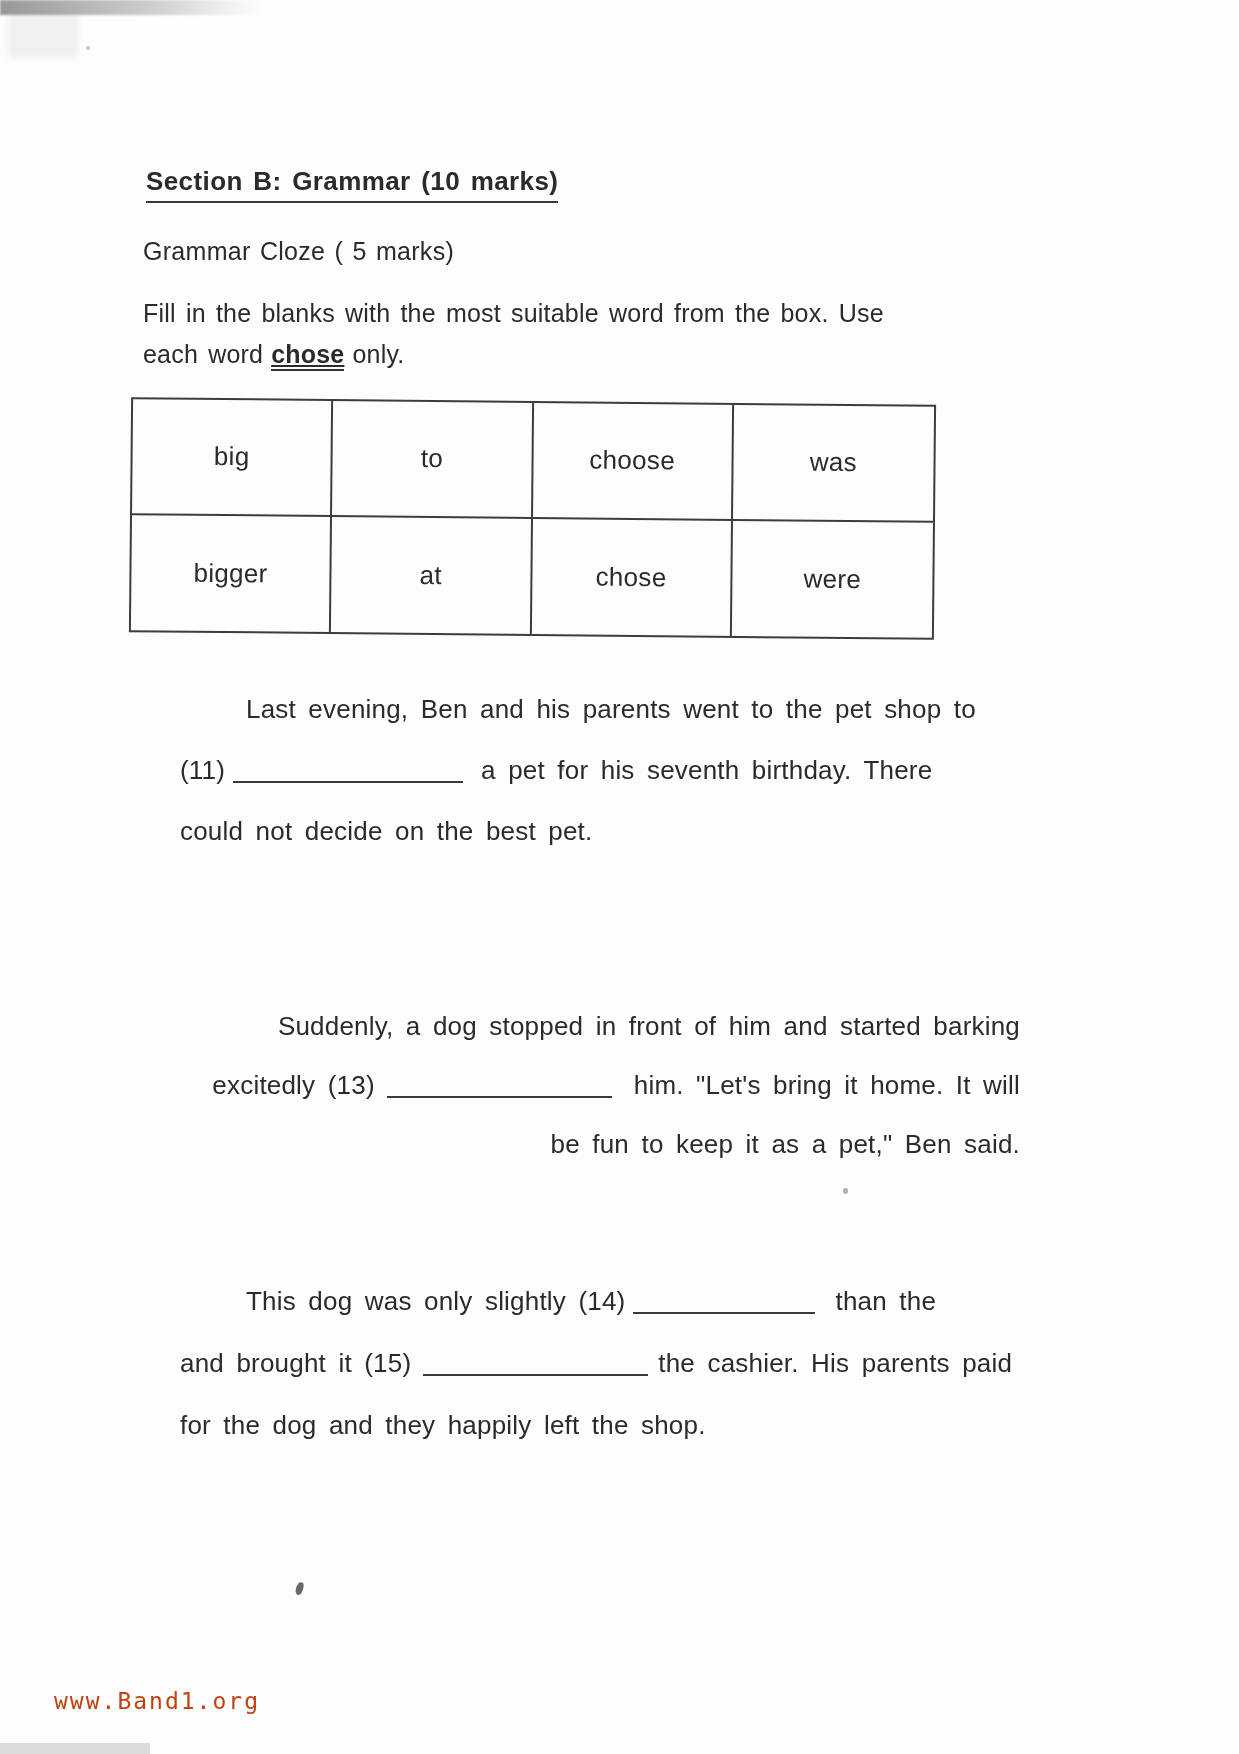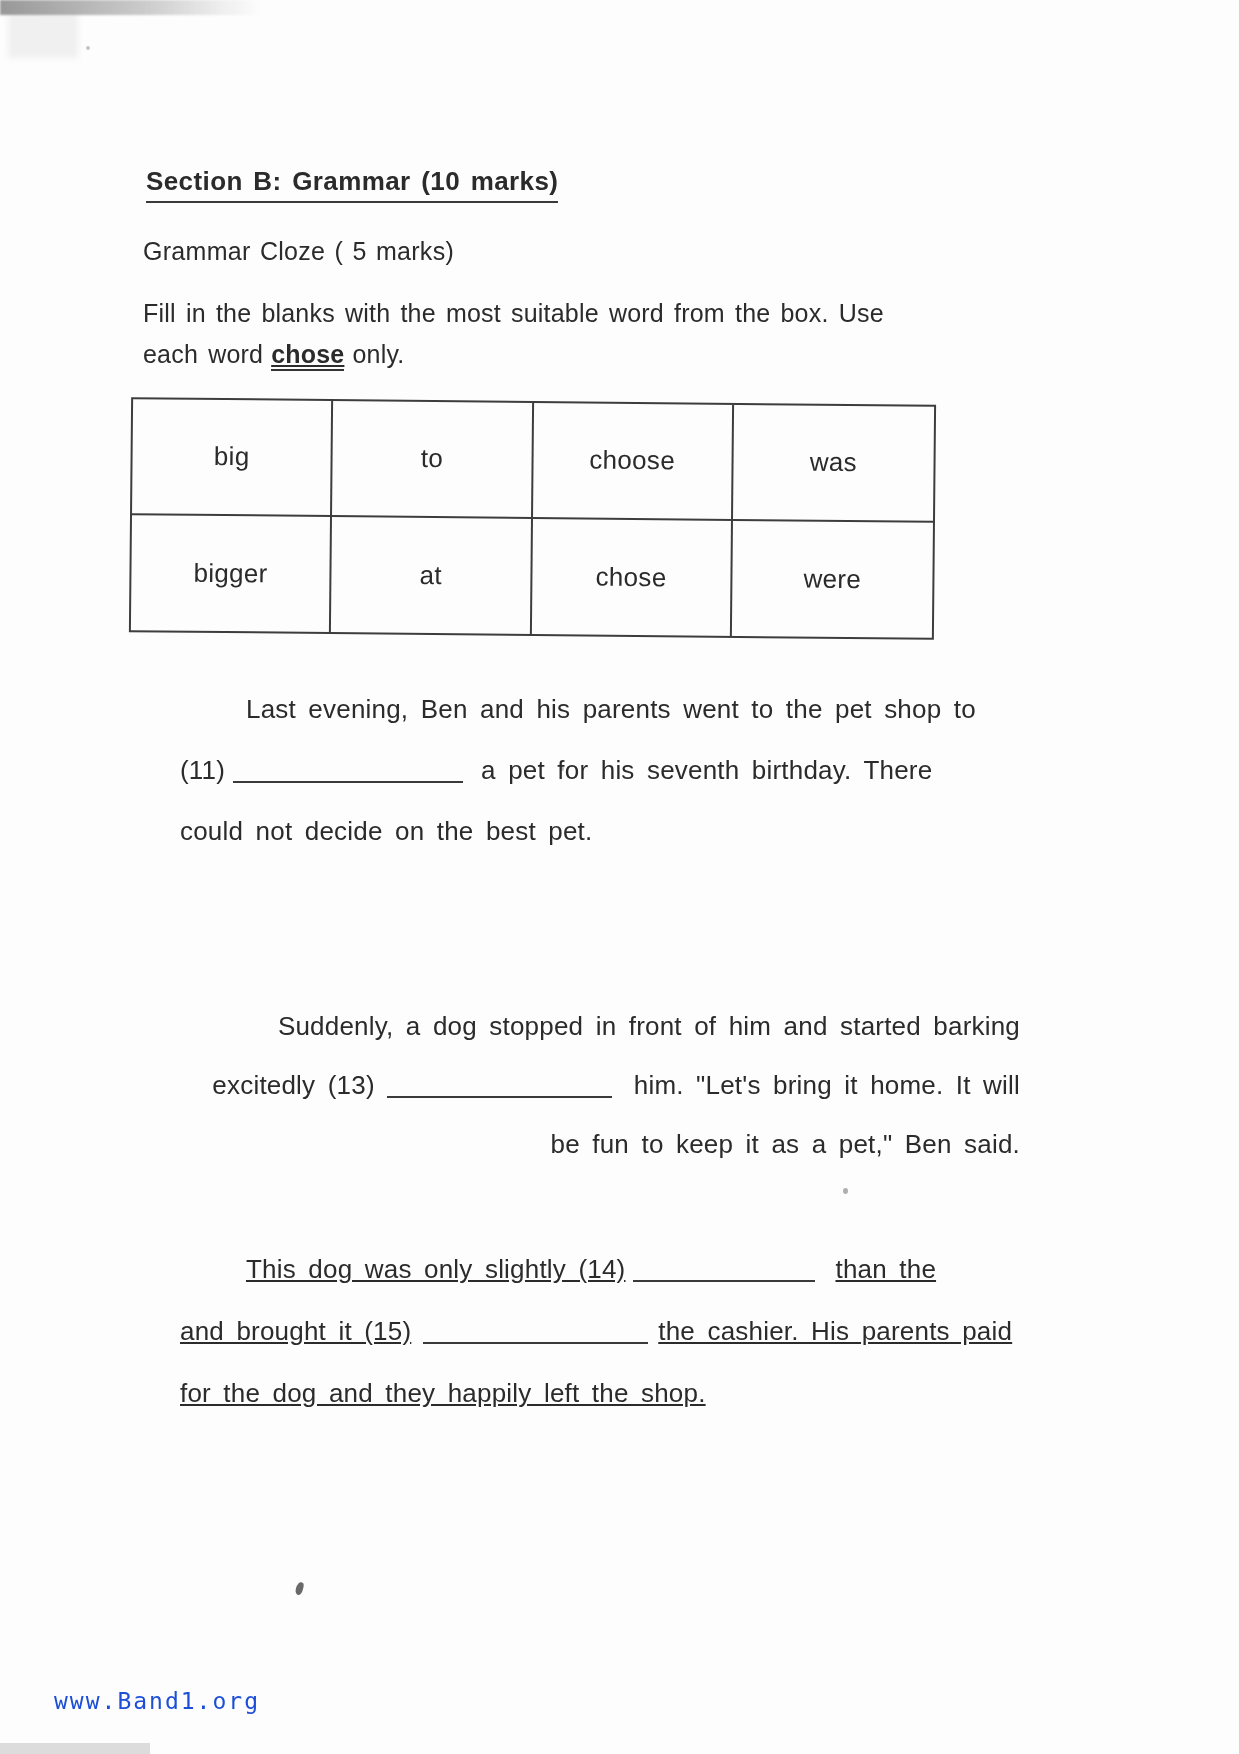--- a/index.html
+++ b/index.html
@@ -48,33 +48,33 @@
   }
   .wordbox .cell:nth-child(4n){border-right:none;}
   .wordbox .cell:nth-child(n+5){border-bottom:none;}
   
   .para{position:absolute;left:140px;width:840px;font-size:26px;letter-spacing:.2px;word-spacing:5px;margin-left:40px;}
   .para .line{white-space:nowrap;}
   .para1{top:679px;}
   .para1 .line{line-height:61px;height:61px;}
   .para2{top:997px;}
   .para2 .line{line-height:59px;height:59px;text-align:right;}
-  .para3{top:1238px;text-decoration:underline;}
+  .para3{top:1270px;}
   .para3 .line{line-height:62px;height:62px;}
   .indent{padding-left:66px;}
   .blank{
     display:inline-block;
     border-bottom:2px solid #3a3a3a;
     vertical-align:-4px;
   }
   
   .footer{
     position:absolute;left:54px;top:1688px;
     font-family:"DejaVu Sans Mono","Liberation Mono",monospace;
-    font-size:23px;letter-spacing:2px;color:#1d4ed8;
+    font-size:23px;letter-spacing:2px;color:#c2410c;
   }
   
   .smudge-top{
     position:absolute;left:0;top:0;width:262px;height:15px;
     background:linear-gradient(90deg,rgba(70,70,70,.55),rgba(110,110,110,.35) 55%,rgba(160,160,160,.15) 85%,transparent);
     filter:blur(1px);
   }
   .smudge-top2{
     position:absolute;left:8px;top:12px;width:70px;height:46px;
     background:rgba(150,150,150,.12);

